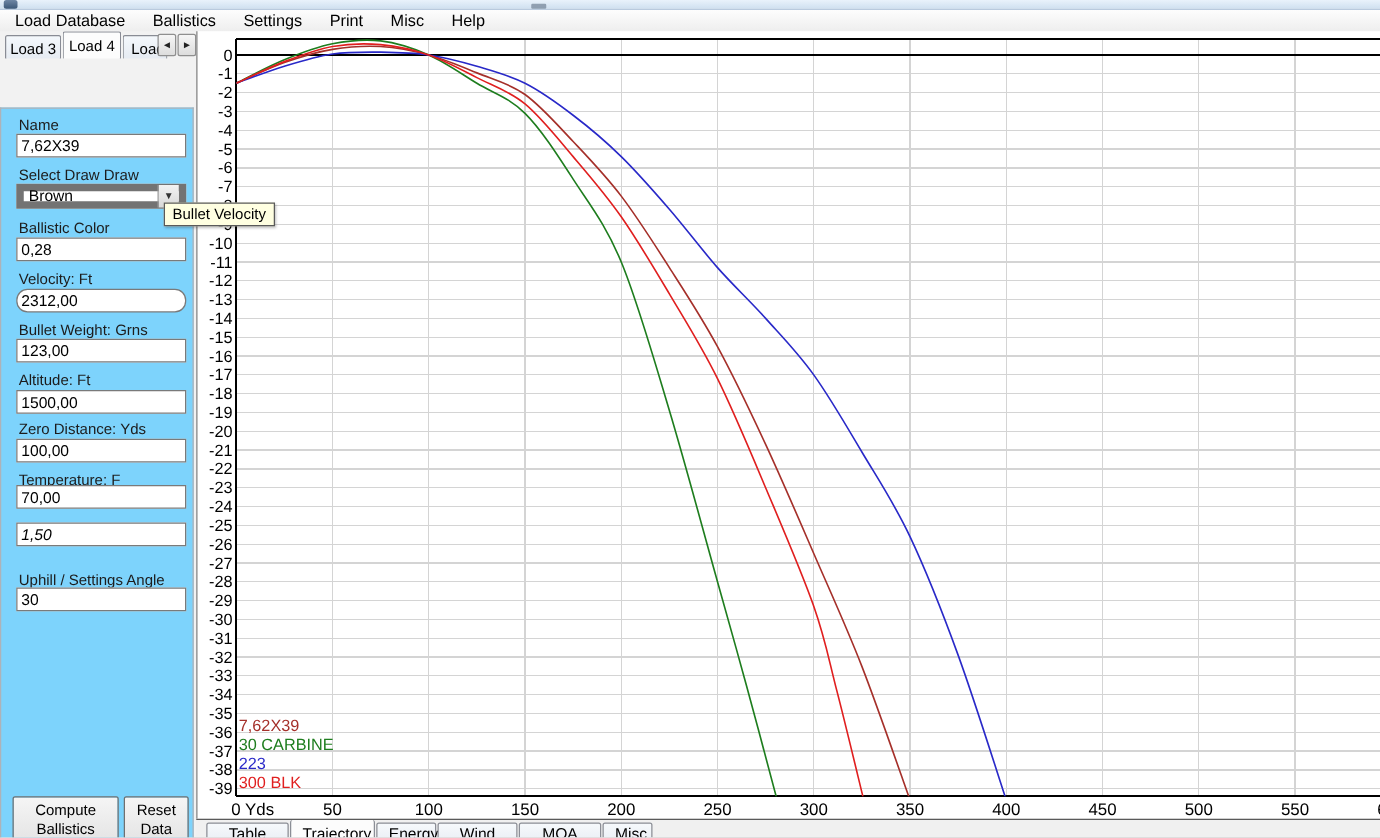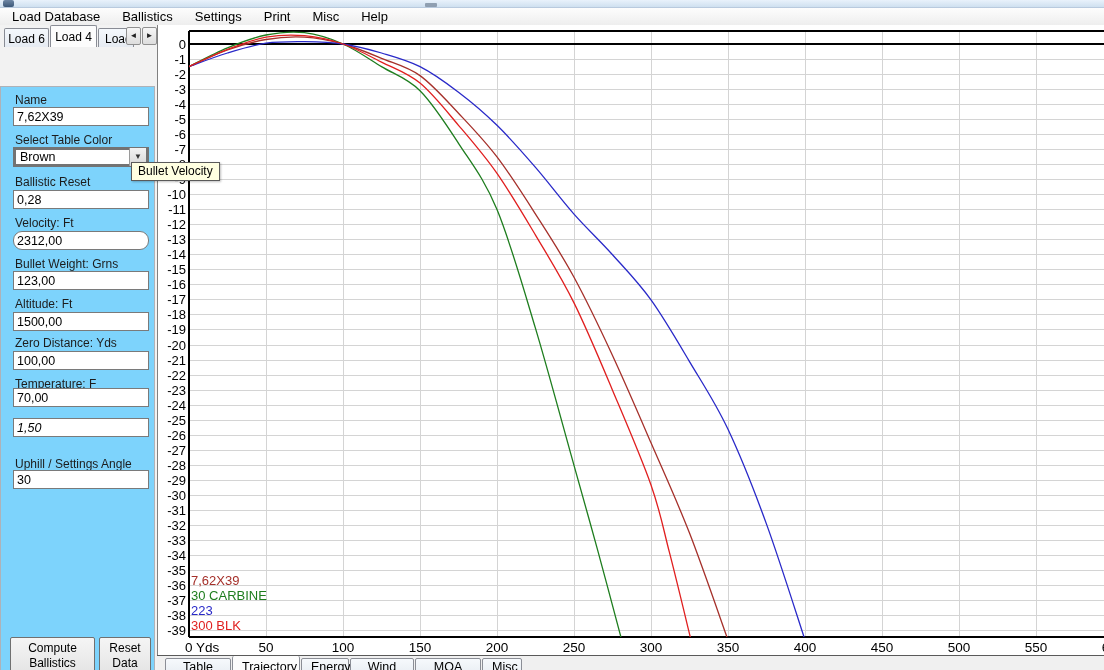--- a/index.html
+++ b/index.html
@@ -29,21 +29,21 @@
   .spin-btn { position:absolute; top:2px; width:15px; height:18px; border:1px solid #8f8f8f;
     background:linear-gradient(#f6f6f6,#dddddd); font-size:8px; line-height:16px; text-align:center;
     color:#222; z-index:5; border-radius:2px; }
   
   #sidebar { position:absolute; left:0; top:46px; width:155px; height:624px;
     background:#7dd3fc; border:1px solid #aeb2b8; border-bottom:none;margin-top:40px; }
   .f-label { position:absolute; left:14px; font-size:12px; color:#1c1c1c; white-space:nowrap; }
   .f-input { position:absolute; left:12px; width:136px; height:19px; border:1px solid #7a7a7a;
     background:#fff; font-family:"Liberation Sans","DejaVu Sans",sans-serif; font-size:12.5px;
     padding:0 3px; color:#000; }
-  .combo { position:absolute; left:12px; width:136px; height:20px; border:3px solid #737373;
+  .combo { position:absolute; left:12px; width:136px; height:20px; border:6px solid #737373;
     background:#fff; display:flex; align-items:center; }
   .combo .combo-text { flex:1; padding-left:4px; font-size:12.5px; }
   .combo .combo-btn { width:17px; height:18px; background:linear-gradient(#f2f2f2,#d8d8d8);
     border-left:1px solid #9a9a9a; text-align:center; font-size:8px; line-height:18px; color:#333; }
   .bottom-btn { position:absolute; top:637px; height:40px; border:1px solid #707070;
     background:linear-gradient(#f5f5f5,#e3e3e3); font-family:"Liberation Sans","DejaVu Sans",sans-serif;
     font-size:12px; text-align:center; line-height:15px; padding-top:3px; border-radius:2px; }
   
   #tooltip { position:absolute; left:131px; top:162px; height:19px; z-index:20;
     background:#ffffe1; border:1px solid #5a5a5a; font-size:12px; padding:1px 6px 2px 6px;
@@ -72,38 +72,38 @@
   <div id="menubar">
     <div class="menu-item">Load Database</div>
     <div class="menu-item">Ballistics</div>
     <div class="menu-item">Settings</div>
     <div class="menu-item">Print</div>
     <div class="menu-item">Misc</div>
     <div class="menu-item">Help</div>
   </div>
 
   <div id="load-tabstrip">
-    <div class="ltab" style="left:4px; top:3px; width:45px; height:19px;">Load 6</div>
+    <div class="ltab" style="left:4px; top:3px; width:45px; height:19px;">Load 3</div>
     <div class="ltab active" style="left:50px; top:0; width:47px; height:22px; padding-top:4px;">Load 4</div>
     <div class="ltab" style="left:98px; top:3px; width:36px; height:19px; overflow:hidden; text-align:left; padding-left:6px;">Load 5</div>
     <div class="spin-btn" style="left:126px;"><span>◄</span></div>
     <div class="spin-btn" style="left:142px;"><span>►</span></div>
   </div>
 
   <div id="sidebar">
     <div class="f-label" style="top:6px;">Name</div>
     <input class="f-input" style="top: 20px;" value="7,62X39">
 
-    <div class="f-label" style="top:46px;">Select Table Color</div>
+    <div class="f-label" style="top:46px;">Select Draw Draw</div>
     <div class="combo" style="top:60px;">
       <span class="combo-text">Brown</span>
       <span class="combo-btn">▼</span>
     </div>
 
-    <div class="f-label" style="top:88px;">Ballistic Reset</div>
+    <div class="f-label" style="top:88px;">Ballistic Color</div>
     <input class="f-input" style="top: 103px;" value="0,28">
 
     <div class="f-label" style="top:129px;">Velocity: Ft</div>
     <input class="f-input" style="top: 144px; border-radius: 9px;" value="2312,00">
 
     <div class="f-label" style="top:170px;">Bullet Weight: Grns</div>
     <input class="f-input" style="top: 184px;" value="123,00">
 
     <div class="f-label" style="top:210px;">Altitude: Ft</div>
     <input class="f-input" style="top: 225px;" value="1500,00">

